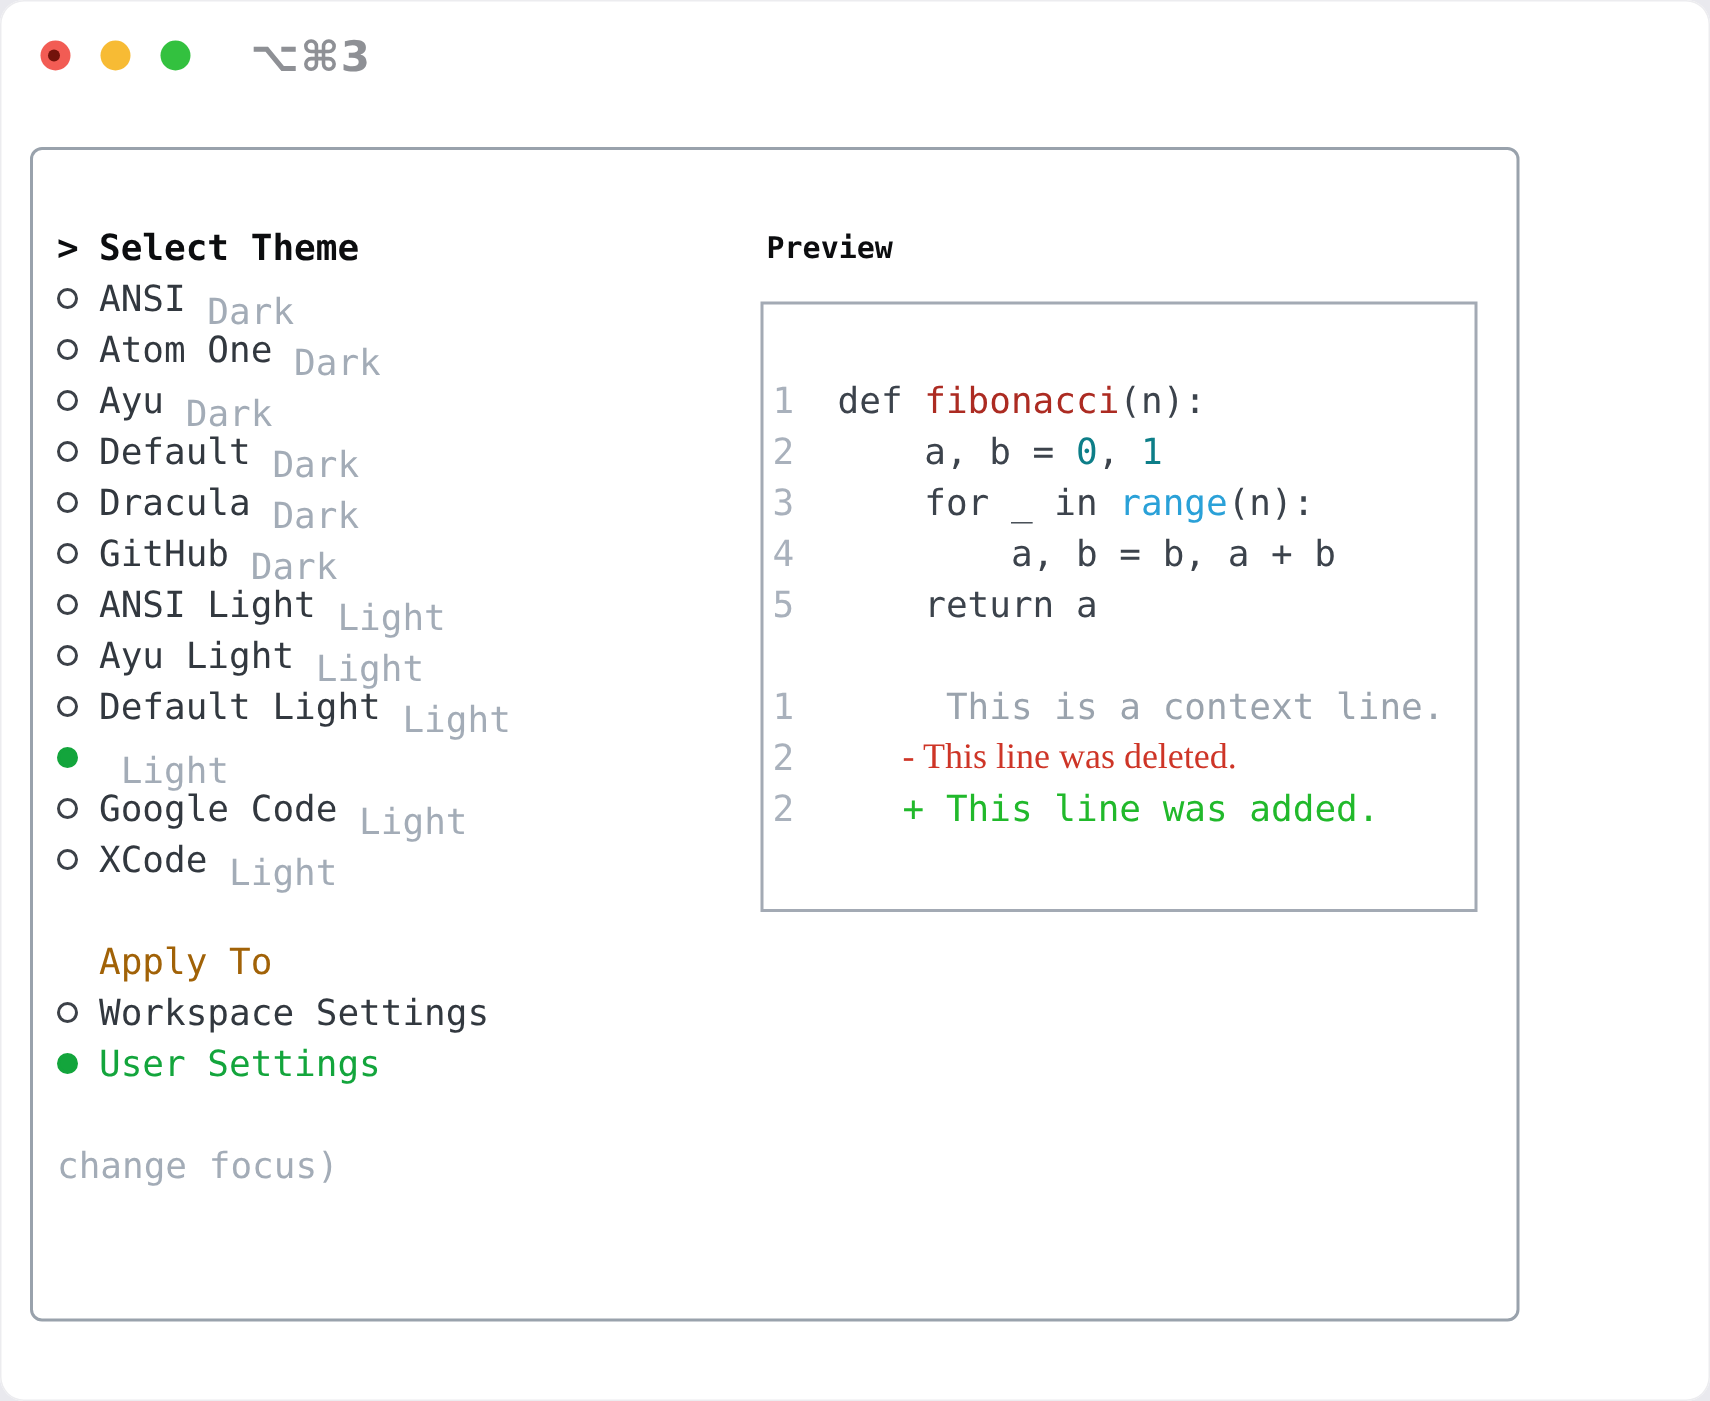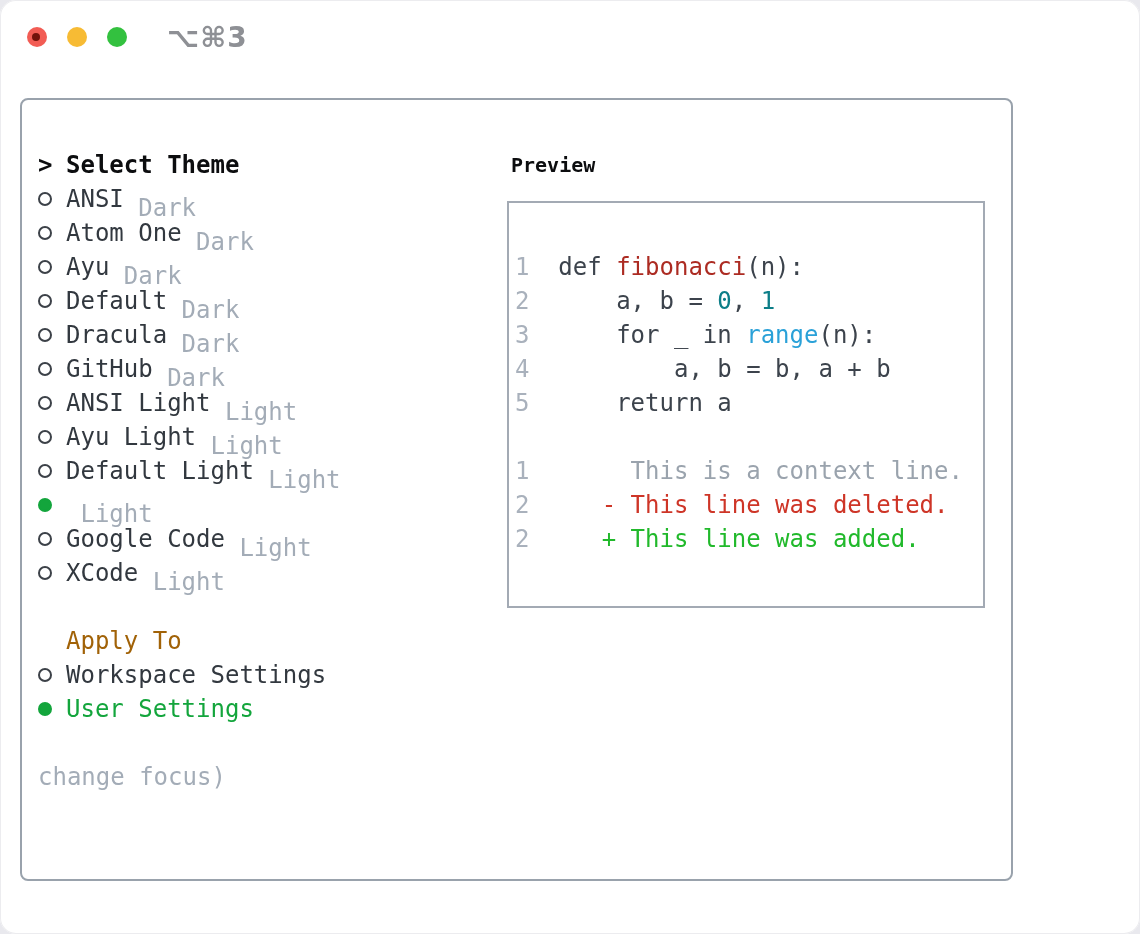--- a/index.html
+++ b/index.html
@@ -79,21 +79,21 @@
     padding:47px 0 0 6px;overflow:hidden;
   }
   .pline{height:34px;display:flex;align-items:center;font-size:24px;white-space:pre;}
   .tk{white-space:pre;}
   .tk-gutter{color:var(--gutter-gray);}
   .tk-code{color:#3c434c;}
   .tk-func{color:var(--function-red);}
   .tk-number{color:var(--number-teal);}
   .tk-builtin{color:var(--builtin-blue);}
   .tk-context{color:var(--context-gray);}
-  .tk-deleted{color:var(--deleted-red);}
+  .tk-deleted{color:var(--deleted-red);font-family:Liberation Serif, serif;}
   .tk-added{color:var(--added-green);}
 </style>
 </head>
 <body>
 
 <div class="window">
 
   <div class="titlebar">
     <div class="light red"></div>
     <div class="light yellow"></div>

